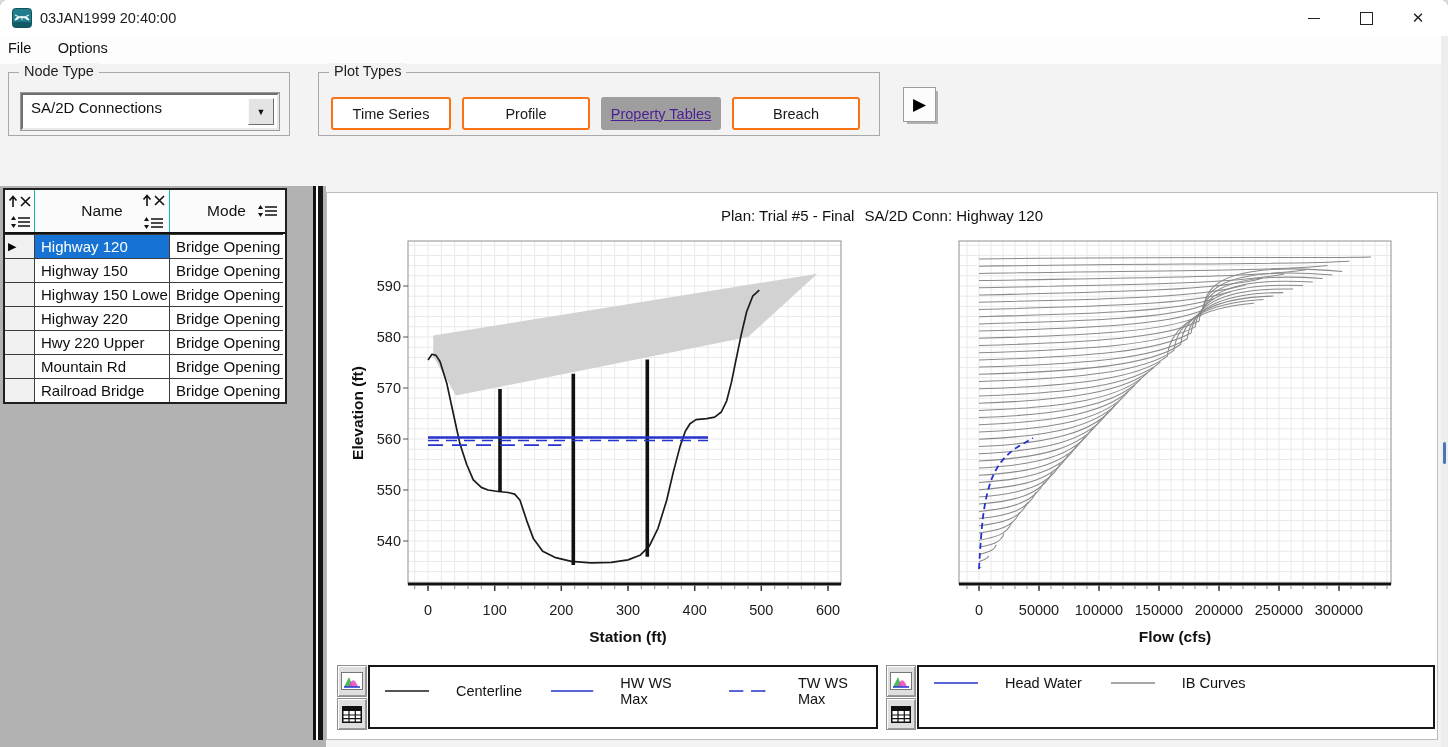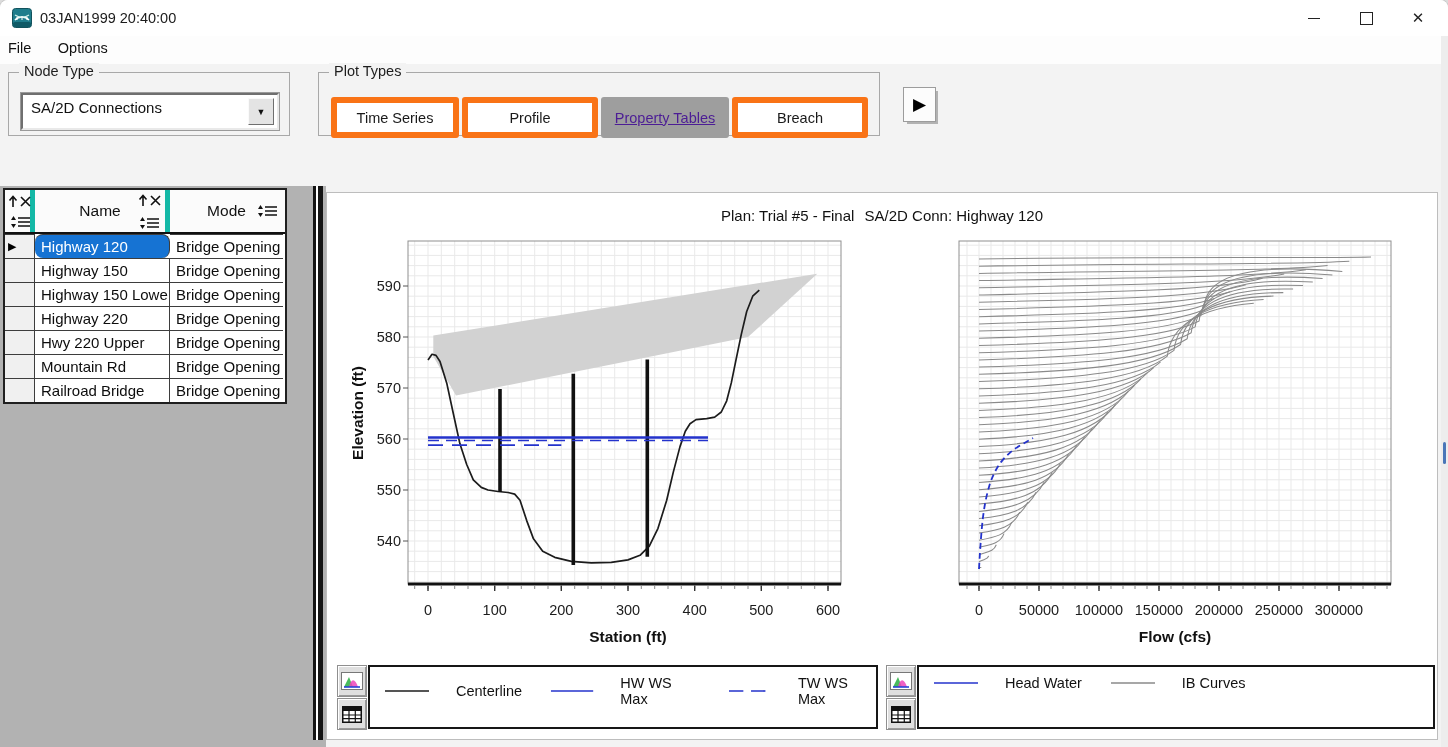--- a/index.html
+++ b/index.html
@@ -23,40 +23,40 @@
   
   .groupbox{position:absolute;border:1px solid #a8a8a8;background:#f3f3f3;}
   .grouplabel{position:absolute;top:-10px;left:10px;background:#f3f3f3;padding:0 5px;font-size:14.5px;color:#1d1d1d;}
   #grp-nodetype{left:8px;top:72px;width:280px;height:62px;}
   #grp-plottypes{left:318px;top:72px;width:560px;height:62px;}
 
   .combo{position:absolute;left:12px;top:20px;width:254px;height:33px;background:#fff;border:2px solid;border-color:#6f6f6f #e9e9e9 #e9e9e9 #6f6f6f;outline:1px solid #9a9a9a;}
   .combo-text{position:absolute;left:8px;top:4px;font-size:15px;color:#111;}
   .combo-btn{position:absolute;right:3px;top:3px;bottom:3px;width:24px;background:#e4e4e4;border:1px solid;border-color:#fafafa #6f6f6f #6f6f6f #fafafa;display:flex;align-items:center;justify-content:center;font-size:9px;color:#111;}
 
-  .ptbtn{position:absolute;top:24px;height:29px;background:#fff;border:6px solid #f97316;border-radius:3px;display:flex;align-items:center;justify-content:center;font-size:14.5px;color:#1a1a1a;}
+  .ptbtn{position:absolute;top:24px;height:29px;background:#fff;border:2px solid #f97316;border-radius:3px;display:flex;align-items:center;justify-content:center;font-size:14.5px;color:#1a1a1a;}
   .ptbtn.active{background:#9e9e9e;border-color:#9e9e9e;color:#4c1d95;text-decoration:underline;}
   #ptb0{left:12px;width:116px;} #ptb1{left:143px;width:124px;} #ptb2{left:282px;width:116px;} #ptb3{left:413px;width:124px;}
 
   .playbtn{position:absolute;left:903px;top:87px;width:31px;height:33px;background:#fcfcfc;border:1px solid #9c9c9c;box-shadow:3px 3px 0 -1px #b2b2b2;display:flex;align-items:center;justify-content:center;font-size:17px;color:#000;}
 
   
   .leftpanel{position:absolute;left:0;top:186px;width:326px;height:561px;background:#b2b2b2;}
   .splitter{position:absolute;left:313px;top:186px;width:10px;height:554px;background:linear-gradient(90deg,#141414 0 3px,#fff 3px 5px,#141414 5px 10px);}
 
   
   .ntable{position:absolute;left:3px;top:188px;width:280px;background:#fff;border:2px solid #1f1f1f;box-sizing:content-box;}
   .thead{display:grid;grid-template-columns:30px 135px 113px;height:42px;border-bottom:2px solid #111;background:#fbfbfb;}
-  .thcell{position:relative;border-right:5px solid #14b8a6;display:flex;align-items:center;justify-content:center;font-size:15.5px;color:#111;}
+  .thcell{position:relative;border-right:1px solid #14b8a6;display:flex;align-items:center;justify-content:center;font-size:15.5px;color:#111;}
   .thcell:last-child{border-right:none;}
   .trow{display:grid;grid-template-columns:30px 135px 113px;height:24px;}
   .tcell{border-right:1px solid #3d3d3d;border-top:1px solid #3d3d3d;font-size:15px;color:#0d0d0d;display:flex;align-items:center;padding-left:6px;white-space:nowrap;overflow:hidden;box-sizing:border-box;}
   .tcell:last-child{border-right:none;}
   .tsel{background:#f0f0f0;padding-left:3px;font-size:11px;color:#000;}
-  .cell-selected{background:#1673d3;color:#fff;border-radius:8px;}
+  .cell-selected{background:#1673d3;color:#fff;}
 
   
   .plotpanel{position:absolute;left:326px;top:192px;width:1112px;height:548px;background:#fff;border:1px solid #bdbdbd;box-sizing:border-box;}
   .plottitle{position:absolute;left:0;top:14px;width:100%;text-align:center;font-size:15px;color:#111;}
   .plottitle span{margin:0 3px;}
   #left-plot-svg{position:absolute;left:14px;top:43px;}
   #right-plot-svg{position:absolute;left:614px;top:43px;}
 
   .legendbox{position:absolute;height:64px;background:#fff;border:2px solid #161616;box-sizing:border-box;}
   #legend-left{left:41px;top:472px;width:510px;}

